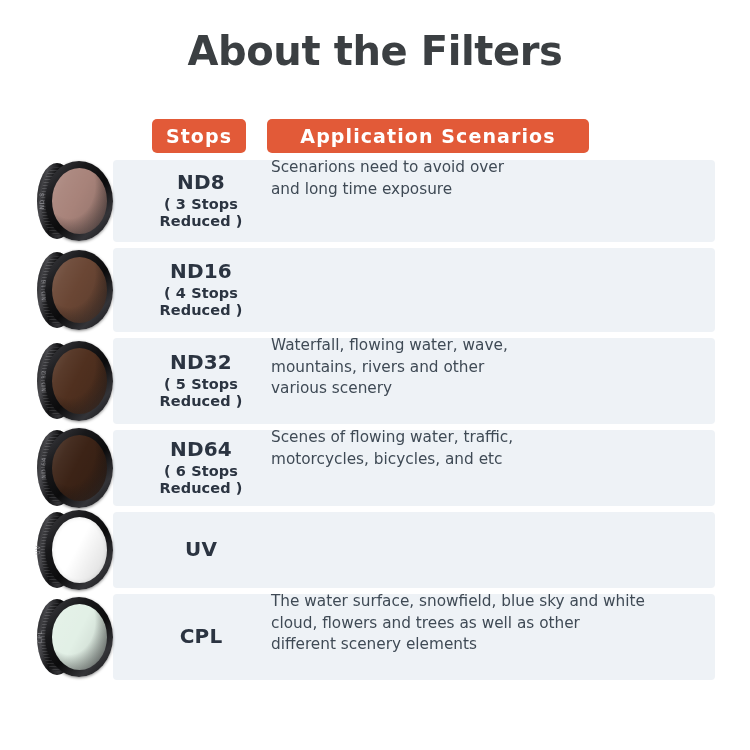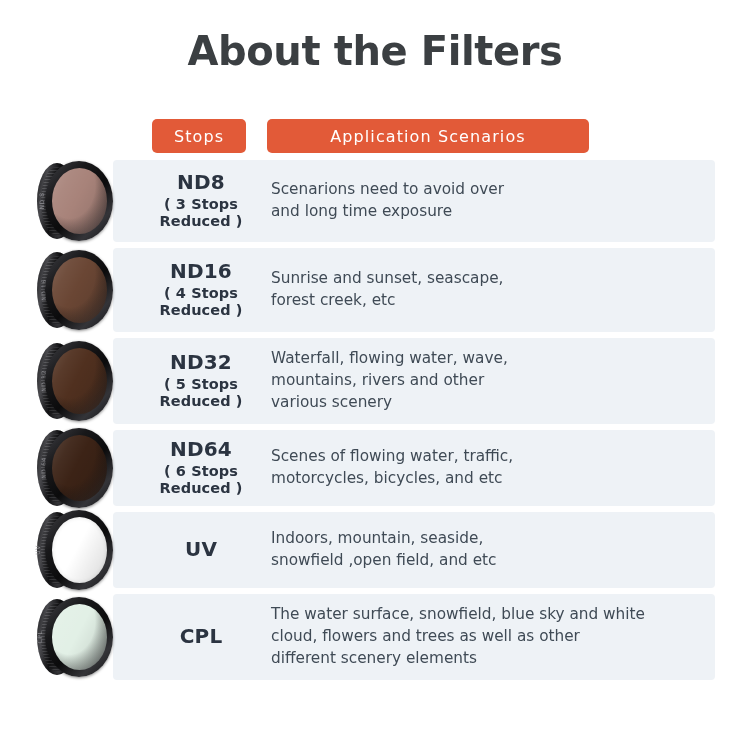--- a/index.html
+++ b/index.html
@@ -42,22 +42,22 @@
     top: 119px;
     left: 0;
     width: 750px;
     height: 34px;
   }
   .hdr {
     position: absolute;
     background: #e25a38;
     border-radius: 5px;
     color: #ffffff;
-    font-weight: normal;
-    font-size: 16px;
+    font-weight: bold;
+    font-size: 19px;
     letter-spacing: 1.1px;
     display: flex;
     align-items: center;
     justify-content: center;
     height: 34px;
     box-sizing: border-box;
   }
   .hdr-stops { left: 152px; width: 94px; }
   .hdr-apps  { left: 267px; width: 322px; }
 
@@ -190,21 +190,20 @@
     margin-top: 1px;
   }
 
   .cell-desc {
     position: absolute;
     left: 271px;
     top: 0;
     right: 36px;
     height: 100%;
     display: flex;
-    align-items: center;
     color: #3f4a55;
     font-size: 15.3px;
     line-height: 1.42;
     font-family: "DejaVu Sans", "Liberation Sans", sans-serif;
   }
   .cell-desc span { display: block; white-space: pre-line; }
 </style>
 </head>
 <body>
 
@@ -246,24 +245,20 @@
             <div class="side-label">ND 16</div>
             <div class="ring"></div>
             <div class="glass" style="background: radial-gradient(at 32% 26%, rgb(106, 70, 52) 0%, rgb(106, 70, 52) 48%, rgba(0, 0, 0, 0.3) 108%);"></div>
           </div>
         </div>
         <div class="cell-stops">
           <div class="stops-name">ND16</div>
           <div class="stops-sub" style="white-space: pre-line;">( 4 Stops
 Reduced )</div>
         </div>
-        <div class="cell-desc">
-          <span>Sunrise and sunset, seascape,
-forest creek, etc</span>
-        </div>
       </div>
       <div class="row" style="height: 92px;">
         <div class="row-bg"></div>
         <div class="cell-img">
           <div class="lens">
             <div class="barrel"></div>
             <div class="side-label">ND 32</div>
             <div class="ring"></div>
             <div class="glass" style="background: radial-gradient(at 32% 26%, rgb(80, 48, 31) 0%, rgb(80, 48, 31) 48%, rgba(0, 0, 0, 0.3) 108%);"></div>
           </div>
@@ -305,24 +300,20 @@
           <div class="lens">
             <div class="barrel"></div>
             <div class="side-label">UV</div>
             <div class="ring"></div>
             <div class="glass" style="background: rgb(255, 255, 255); box-shadow: rgba(0, 0, 0, 0.12) 0px 0px 4px inset;"></div>
           </div>
         </div>
         <div class="cell-stops">
           <div class="stops-name">UV</div>
         </div>
-        <div class="cell-desc">
-          <span>Indoors, mountain, seaside,
-snowfield ,open field, and etc</span>
-        </div>
       </div>
       <div class="row" style="height: 92px;">
         <div class="row-bg"></div>
         <div class="cell-img">
           <div class="lens">
             <div class="barrel"></div>
             <div class="side-label">CPL</div>
             <div class="ring"></div>
             <div class="glass" style="background: radial-gradient(at 32% 26%, rgb(226, 240, 230) 0%, rgb(226, 240, 230) 48%, rgba(0, 0, 0, 0.3) 108%);"></div>
           </div>

